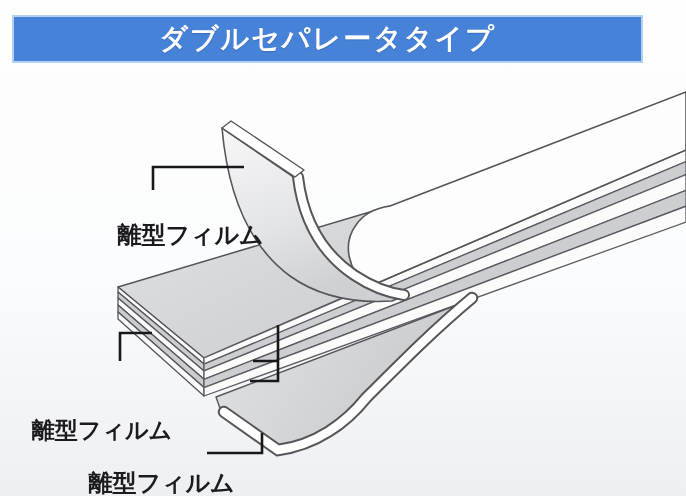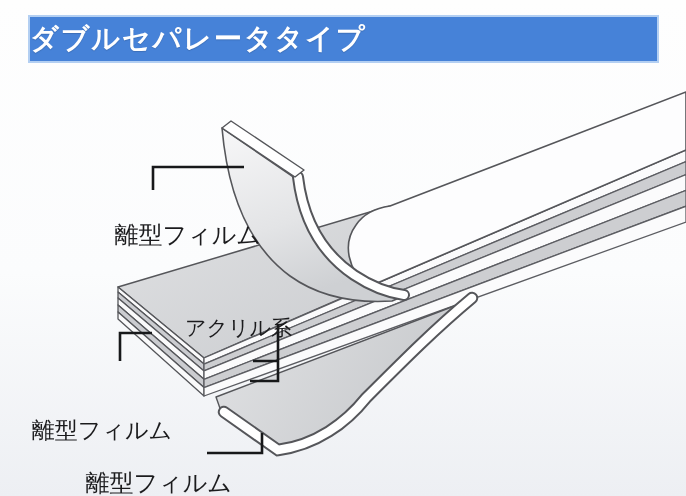--- a/index.html
+++ b/index.html
@@ -2,32 +2,32 @@
 <html style="--header-bg: #4682d8; --header-border: #b3cff2; --ink: #1b1b1d; --outline: #55565a;"><head>
 <meta charset="utf-8">
 <style>
   html,body{margin:0;padding:0;background:#fff;}
   .canvas{
     position:relative;width:686px;height:496px;overflow:hidden;
     background:linear-gradient(180deg,#fefefe 0%,#fbfcfd 55%,#edeff3 100%);
     font-family:"DejaVu Sans","Liberation Sans",sans-serif;
   }
   .header-bar{
-    position:absolute;left:28px;top:15px;width:631px;height:48px;
+    position:absolute;left:12px;top:15px;width:631px;height:48px;
     box-sizing:border-box;border:2px solid var(--header-border,#b3cff2);
     background:var(--header-bg,#4682d8);
-    display:flex;align-items:center;justify-content:flex-start;
+    display:flex;align-items:center;justify-content:center;
   }
   .header-title{
     color:#ffffff;font-size:28px;font-weight:bold;letter-spacing:2px;
     text-shadow:0 1px 1px rgba(0,0,0,0.15);
   }
   .art{position:absolute;left:0;top:0;}
   .lbl{
-    position:absolute;color:var(--ink,#1b1b1d);font-weight:normal;
+    position:absolute;color:var(--ink,#1b1b1d);font-weight:bold;
     white-space:pre;line-height:1.22;
   }
   .lbl-release-top{left:84px;top:192px;font-size:24px;}
   .lbl-acrylic{left:150px;top:265px;width:142px;text-align:right;font-size:21px;}
   .lbl-polyester{left:26px;top:360px;width:146px;text-align:right;font-size:23px;}
   .lbl-release-bottom{left:55px;top:440px;font-size:24px;}
 </style>
 </head>
 <body>
 
@@ -91,21 +91,20 @@
       <path d="M 152,333 L 120,333 L 120,361"></path>
       <path d="M 207,453 L 262,453 L 262,433"></path>
     </g>
   </svg>
 
   <div class="lbl lbl-release-top">
     <span>離型フィルム</span>
   </div>
 
   <div class="lbl lbl-acrylic">
-    <div>アクリル系</div>
   </div>
 
   <div class="lbl lbl-polyester">
     <div>離型フィルム</div>
     
   </div>
 
   <div class="lbl lbl-release-bottom">
     <span>離型フィルム</span>
   </div>

